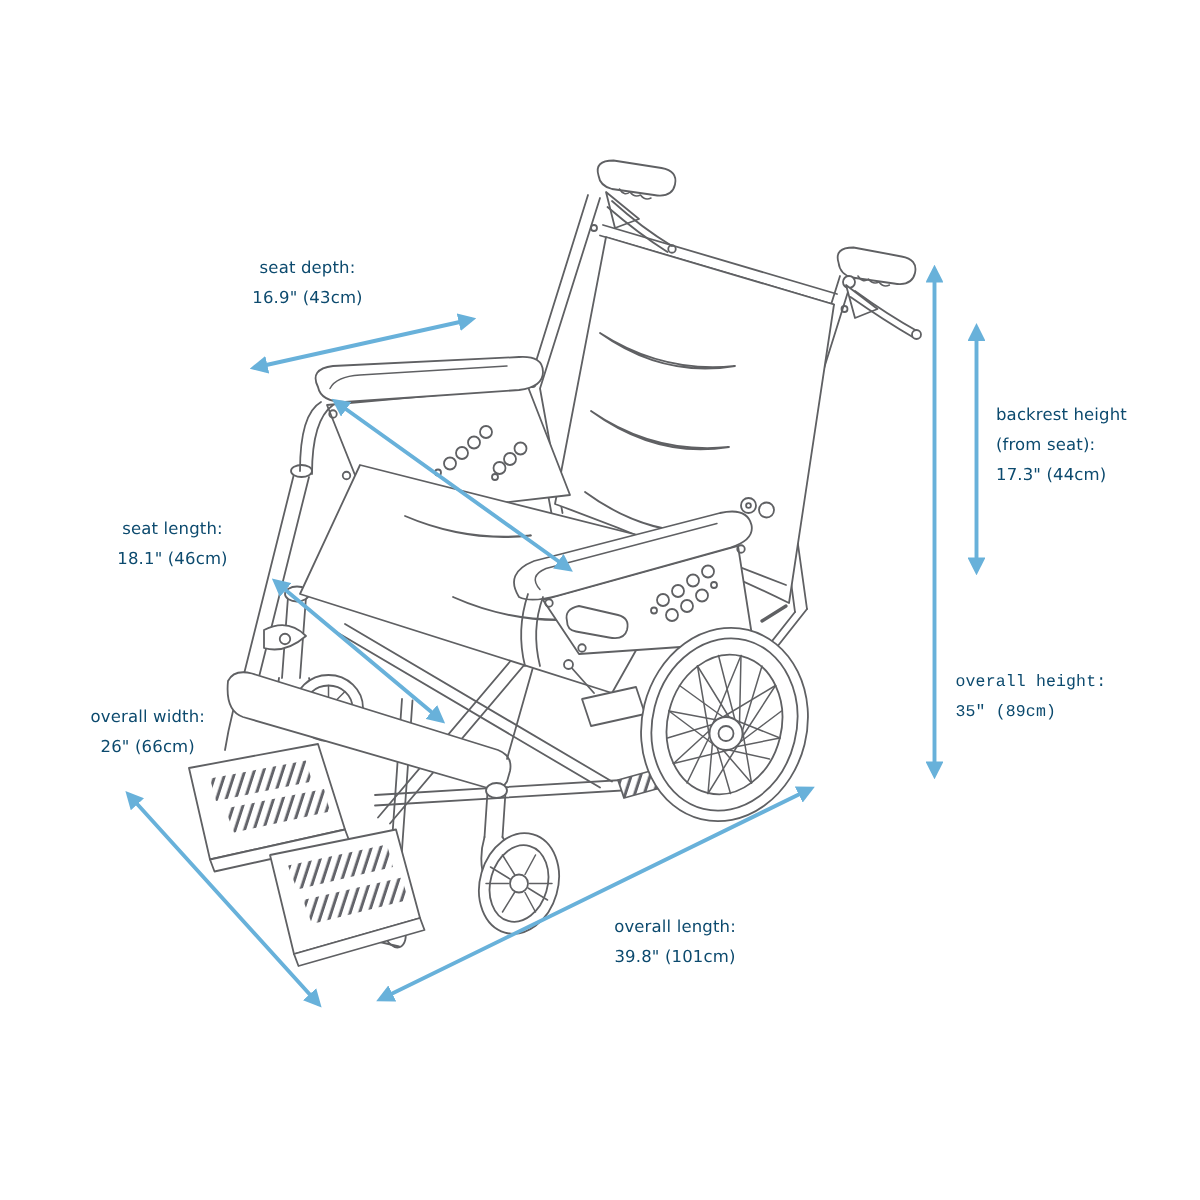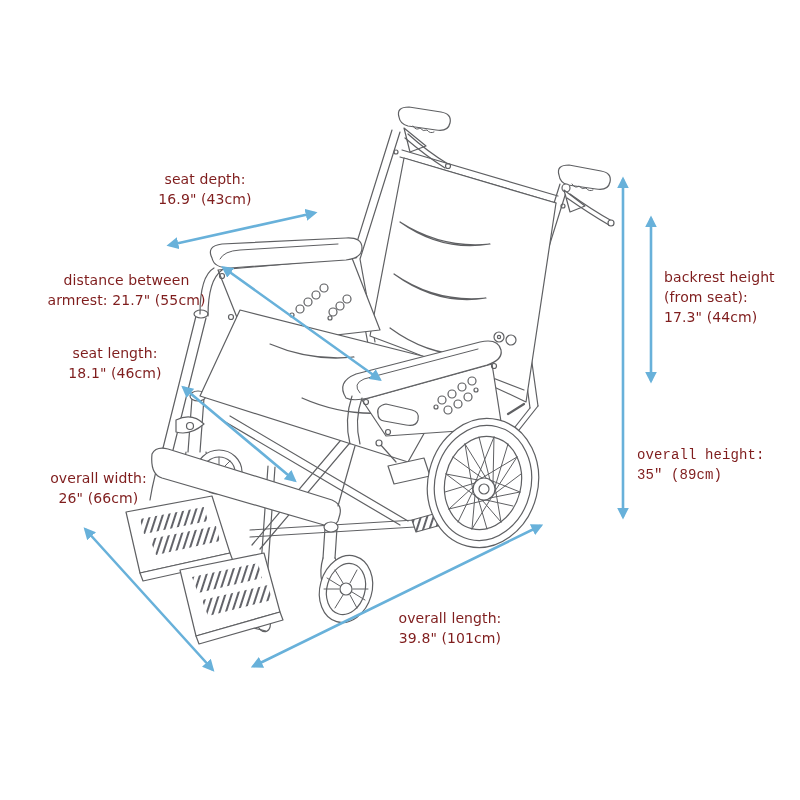--- a/index.html
+++ b/index.html
@@ -4,22 +4,22 @@
 <style>
   html,body{margin:0;padding:0;background:#ffffff;}
   body{width:800px;height:800px;overflow:hidden;}
   .stage{
     position:relative;width:800px;height:800px;background:#ffffff;
     font-family:"DejaVu Sans","Liberation Sans",sans-serif;
   }
   .stage svg{position:absolute;left:0;top:0;}
   .label{
     position:absolute;
-    font-size:14px;line-height:20px;letter-spacing:.1px;
-    color:#7f1d1d;white-space:nowrap;
+    font-size:11px;line-height:20px;letter-spacing:.1px;
+    color:#0c4a6e;white-space:nowrap;
   }
   .label.center{text-align:center;}
   .label.left{text-align:left;}
   #lbl-seat-depth{left:105px;top:169px;width:200px;}
   #lbl-armrest{left:14px;top:270px;width:225px;}
   #lbl-seat-width{left:15px;top:343px;width:200px;}
   #lbl-overall-width{left:0px;top:468px;width:145px;margin-left:26px;}
   #lbl-overall-length{left:360px;top:608px;width:180px;}
   #lbl-backrest-height{left:664px;top:267px;width:140px;}
   #lbl-overall-height{left:637px;top:445px;width:140px;font-family:Liberation Mono, monospace;}
@@ -232,24 +232,20 @@
         <line x1="623" y1="180" x2="623" y2="516" marker-start="url(#ah)" marker-end="url(#ah)"></line>
       </g>
     </g>
   </svg>
 
   <div id="lbl-seat-depth" class="label center">
     <div>seat depth:</div>
     <div>16.9" (43cm)</div>
   </div>
 
-  <div id="lbl-armrest" class="label center">
-    <div>distance between</div>
-    <div>armrest: 21.7" (55cm)</div>
-  </div>
 
   <div id="lbl-seat-width" class="label center">
     <div>seat length:</div>
     <div>18.1" (46cm)</div>
   </div>
 
   <div id="lbl-overall-width" class="label center">
     <div>overall width:</div>
     <div>26" (66cm)</div>
   </div>

